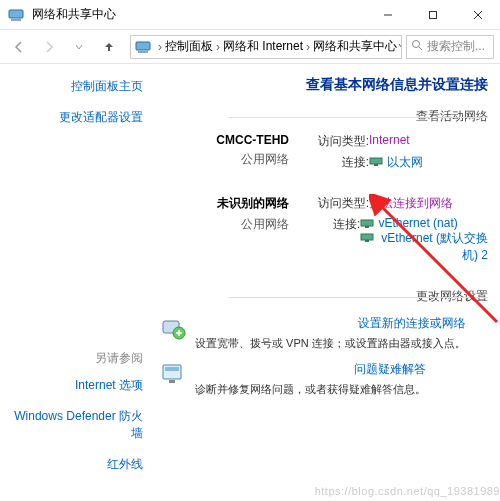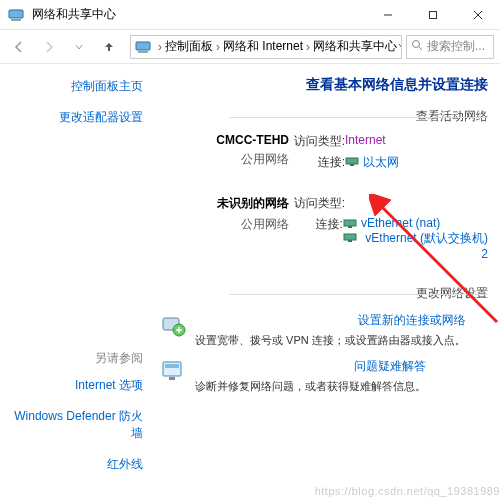--- a/index.html
+++ b/index.html
@@ -30,21 +30,21 @@
 .sidebar a { color: #0066cc; text-decoration: none; font-size: 12px; margin-bottom: 14px; display: block; }
 .sidebar .seealso-lbl { color: #888; font-size: 12px; margin-bottom: 10px; }
 .sidebar .spacer { flex: 1; }
 
 .main { flex: 1; padding: 12px 12px 12px 4px; position: relative; }
 .main h1 { color: #003399; font-size: 14px; font-weight: bold; margin-bottom: 14px; }
 
 .section-label { color: #444; font-size: 12px; margin-bottom: 8px; position: relative; }
 .section-label::after { content: ""; position: absolute; left: 70px; right: 0; top: 50%; border-top: 1px solid #ddd; }
 
-.netblock { display: flex; margin-bottom: 20px; }
+.netblock { display: flex; margin-bottom: 20px; gap: 24px; }
 .netleft { width: 130px; }
 .net-name { font-weight: bold; color: #000; font-size: 12px; margin-bottom: 4px; }
 .net-type { color: #555; font-size: 12px; }
 .netright { flex: 1; font-size: 12px; }
 .netright .row { display: flex; margin-bottom: 4px; }
 .netright .lbl { color: #333; width: 56px; }
 .netright .val { color: #a21caf; }
 .netright .link { color: #0066cc; }
 .conn-row { display: flex; align-items: flex-start; }
 .conn-icon { width: 14px; height: 10px; margin-right: 4px; margin-top: 2px; flex-shrink: 0; }
@@ -180,20 +180,21 @@
     </div>
 
     <div class="netblock">
       <div class="netleft">
         <div class="net-name">未识别的网络</div>
         <div class="net-type">公用网络</div>
       </div>
       <div class="netright">
         <div class="row">
           <span class="lbl">访问类型:</span>
+          <span class="val">无法连接到网络</span>
         </div>
         <div class="row">
           <span class="lbl">连接:</span>
           <div>
             <div class="conn-row">
               <span class="conn-icon"><svg viewBox="0 0 14 10">
                     <rect x="1" y="1" width="12" height="6" fill="#5a8" stroke="#375"></rect>
                     <rect x="5" y="7" width="4" height="2" fill="#375"></rect>
                   </svg></span>
               <a class="link">vEthernet (nat)</a>

